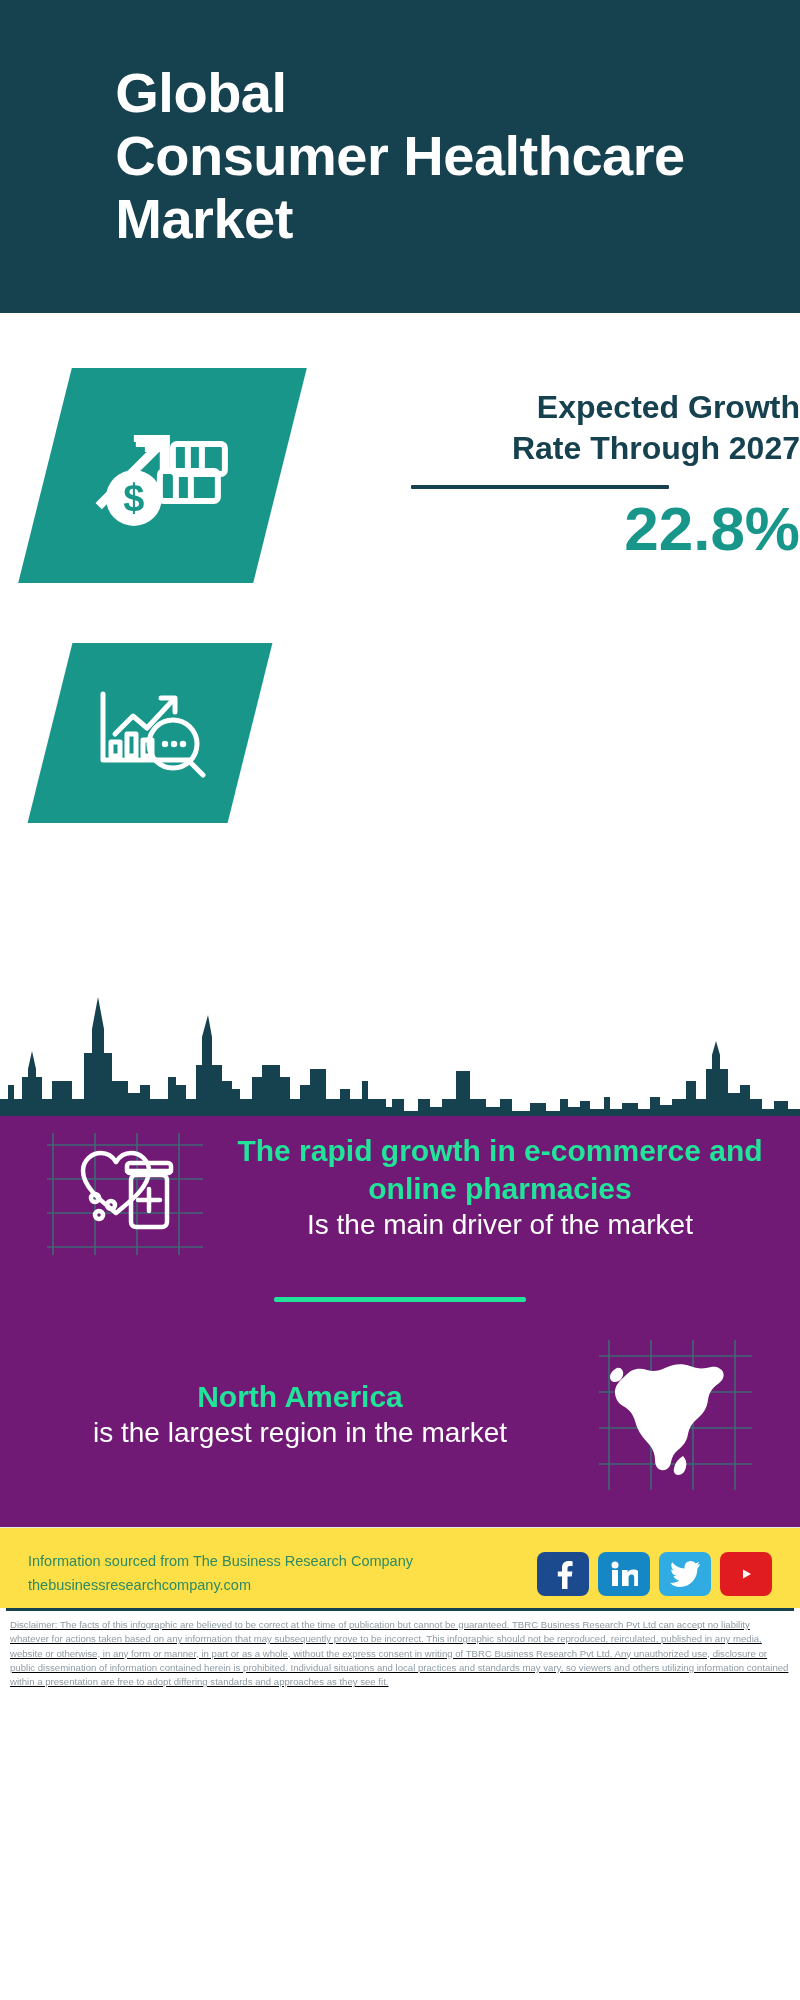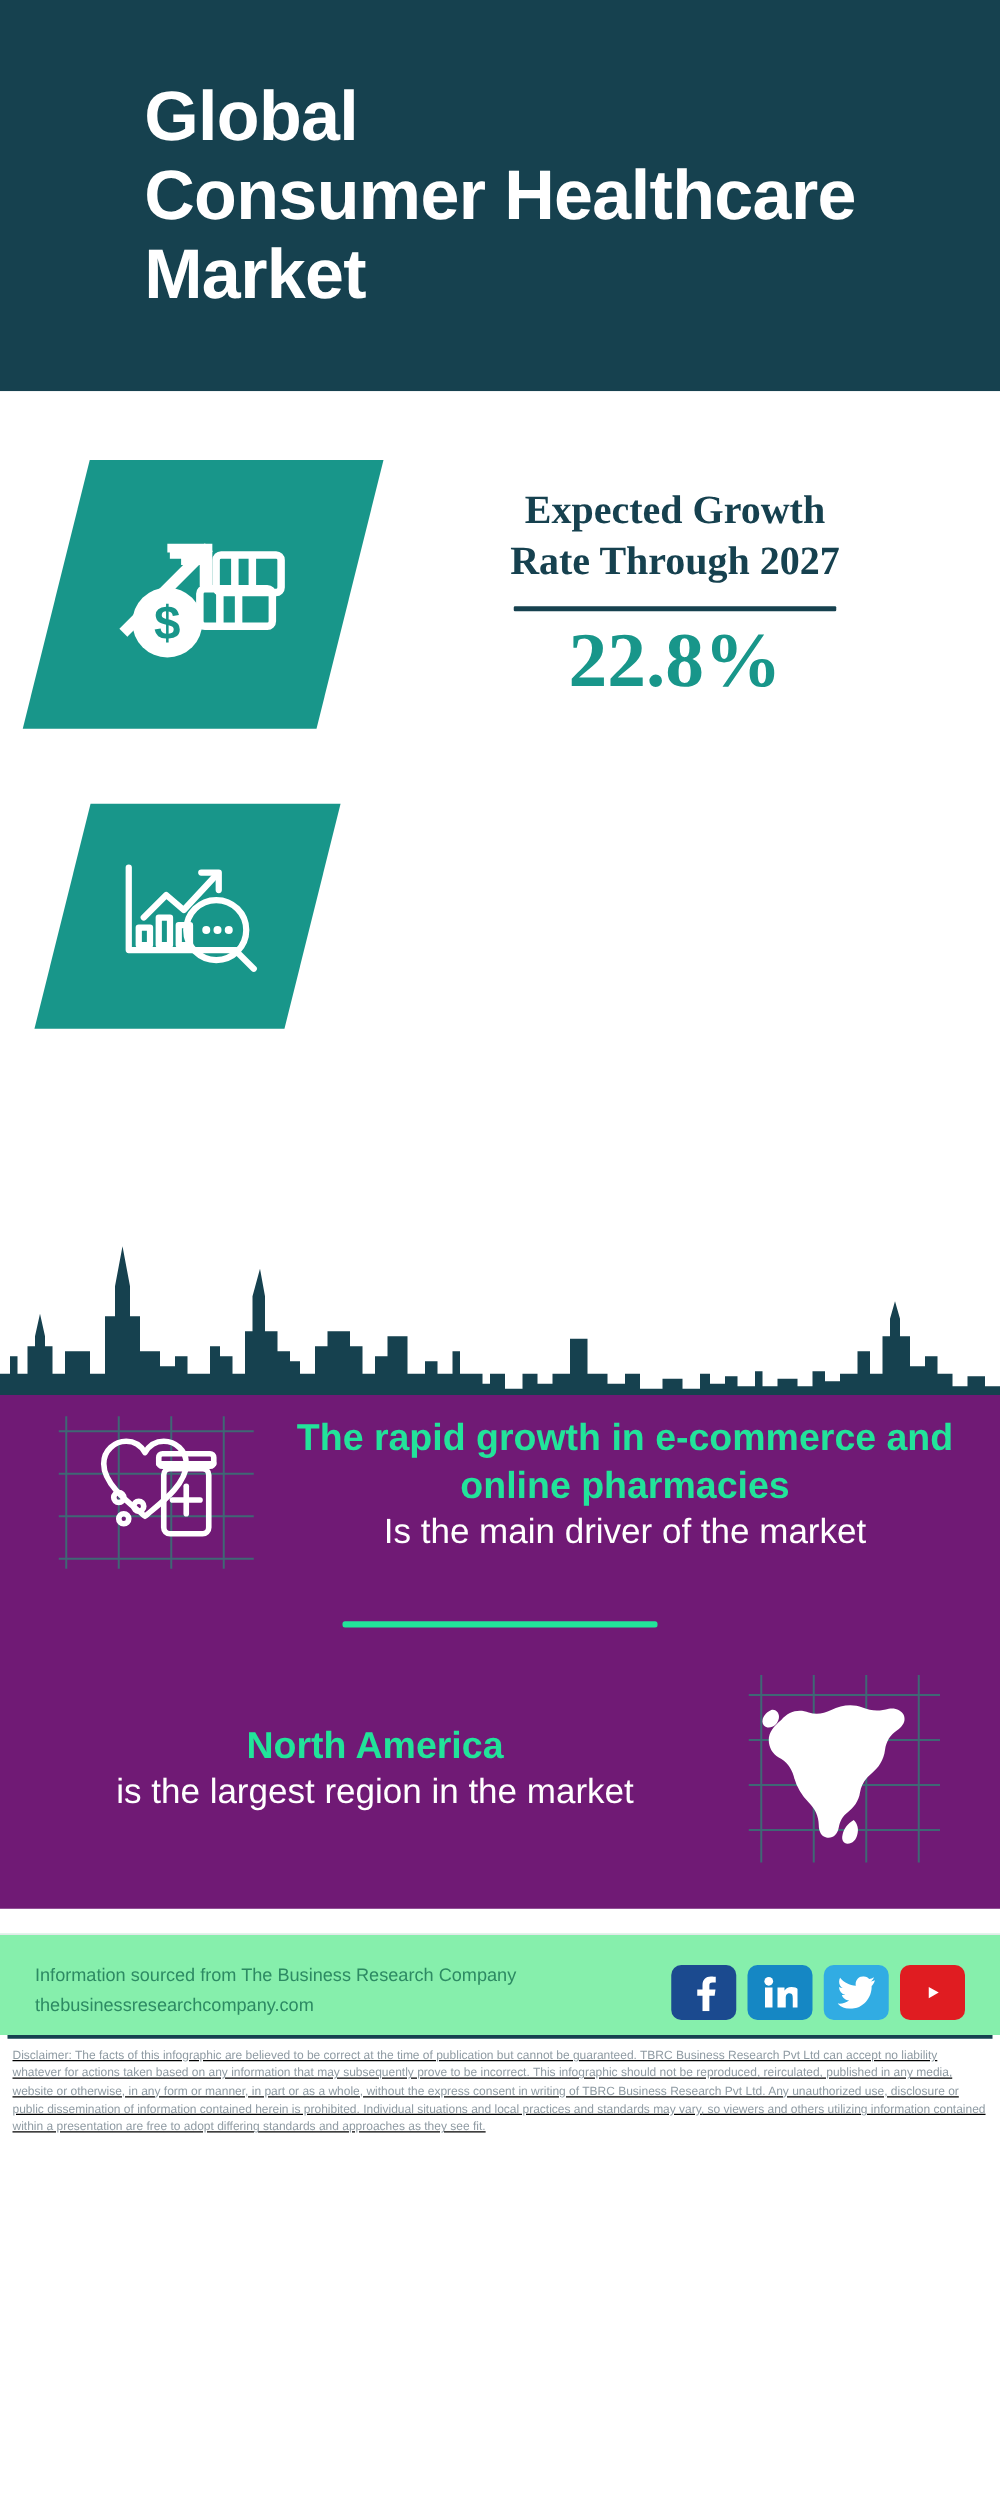--- a/index.html
+++ b/index.html
@@ -46,21 +46,21 @@
     transform:skewX(-14deg);
     display:flex; align-items:center; justify-content:center;
   }
   .para-right {
     width:200px; height:180px;
     transform:skewX(-14deg);
     display:flex; align-items:center; justify-content:center;
   }
   .unskew { transform:skewX(14deg); display:flex; align-items:center; justify-content:center; }
 
-  .stat-text { flex:1; text-align:center;font-family:Liberation Serif, serif; }
+  .stat-text { flex:1; text-align:right; }
   .stat-title {
     color:#16414f;
     font-size:32px;
     font-weight:bold;
     line-height:1.28;
   }
   .stat-title .ln { display:block; }
   .rule {
     height:4px; background:#16414f;
     width:258px; margin:16px auto 6px auto; border-radius:1px;
@@ -97,25 +97,24 @@
     color:#ffffff;
     font-size:28px; line-height:1.3; font-weight:normal;
   }
   .fact-divider {
     width:252px; height:5px; background:#22e39a;
     margin:34px auto 30px auto; border-radius:2px;
   }
 
   
   .footer {
-    background:#86efac;
+    background:#fde047;
     padding:22px 28px 10px 28px;
     display:flex; align-items:center; justify-content:space-between;
     border-top:1px solid #e4e8ea;
-    margin-top:20px;
   }
   .footer-src { color:#2d8a63; font-size:14.5px; line-height:1.65; }
   .socials { display:flex; gap:9px; align-items:center; }
   .soc {
     width:52px; height:44px; border-radius:8px;
     display:flex; align-items:center; justify-content:center;
   }
   .soc svg { display:block; }
 
   .disclaimer-wrap { padding:0 6px;text-decoration:underline; }

